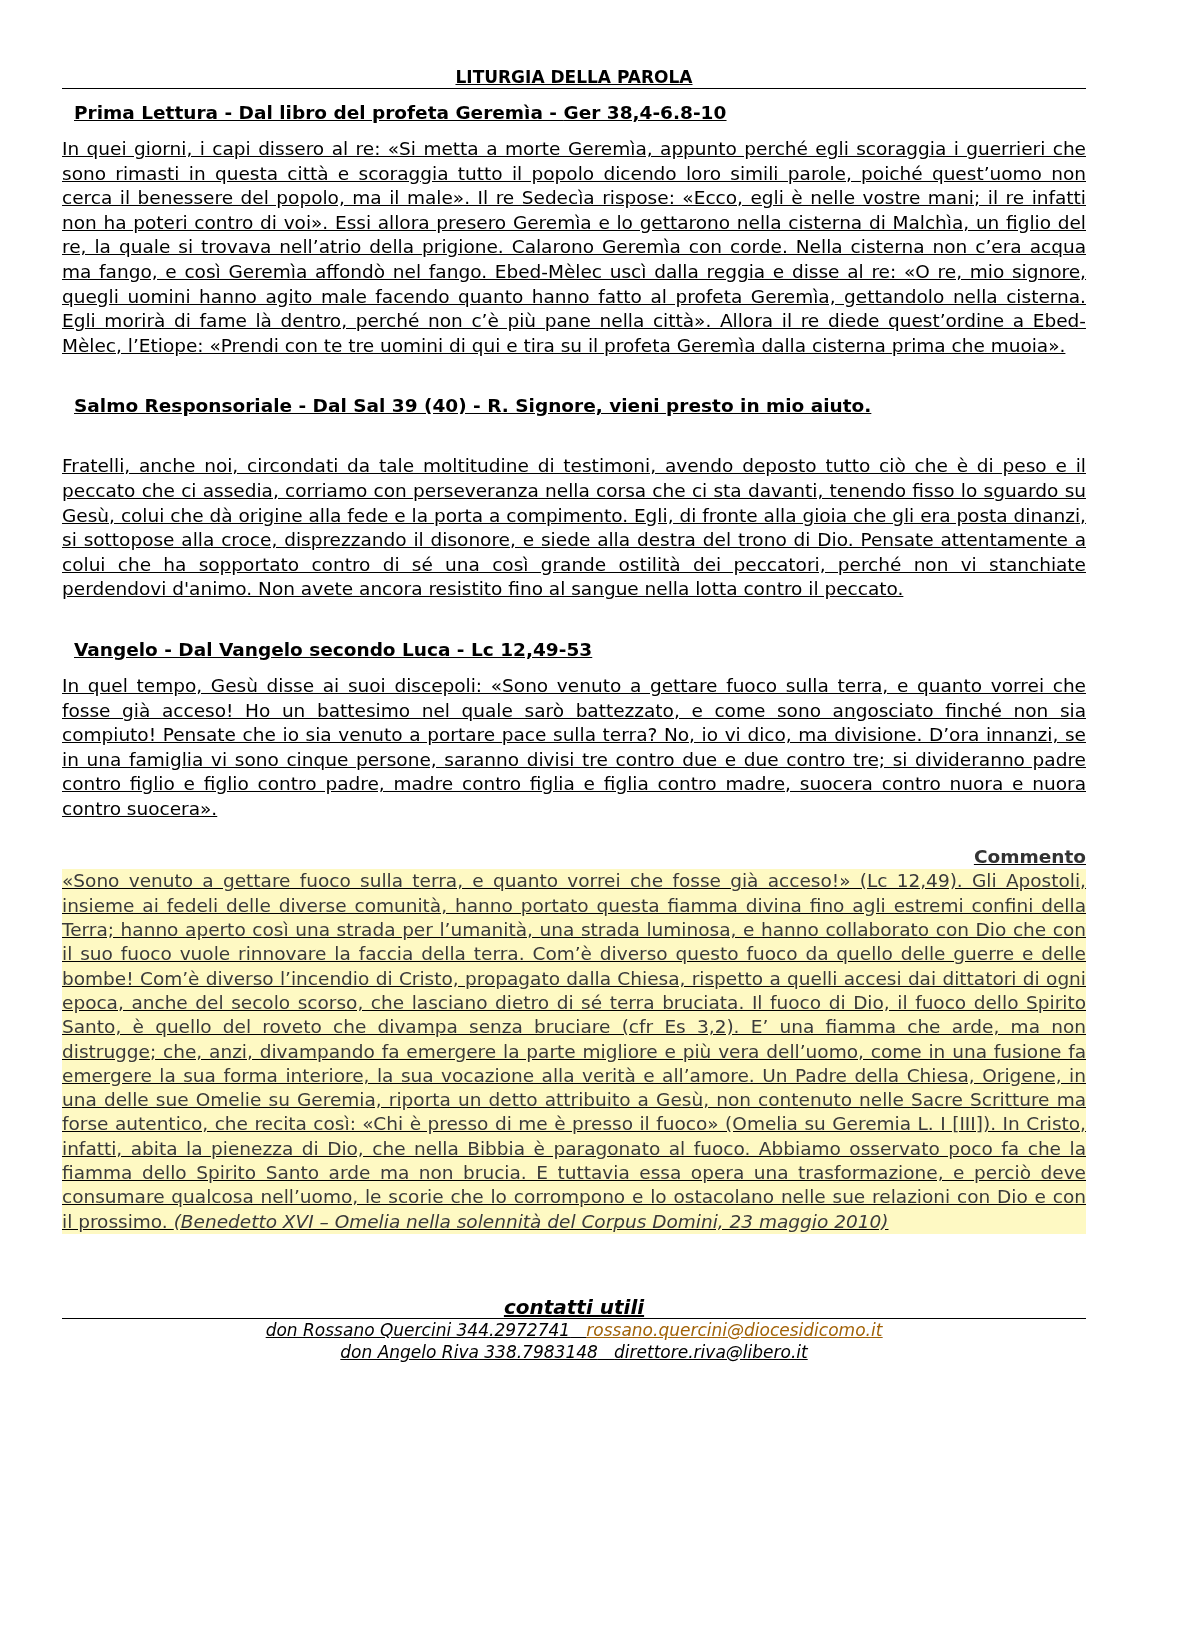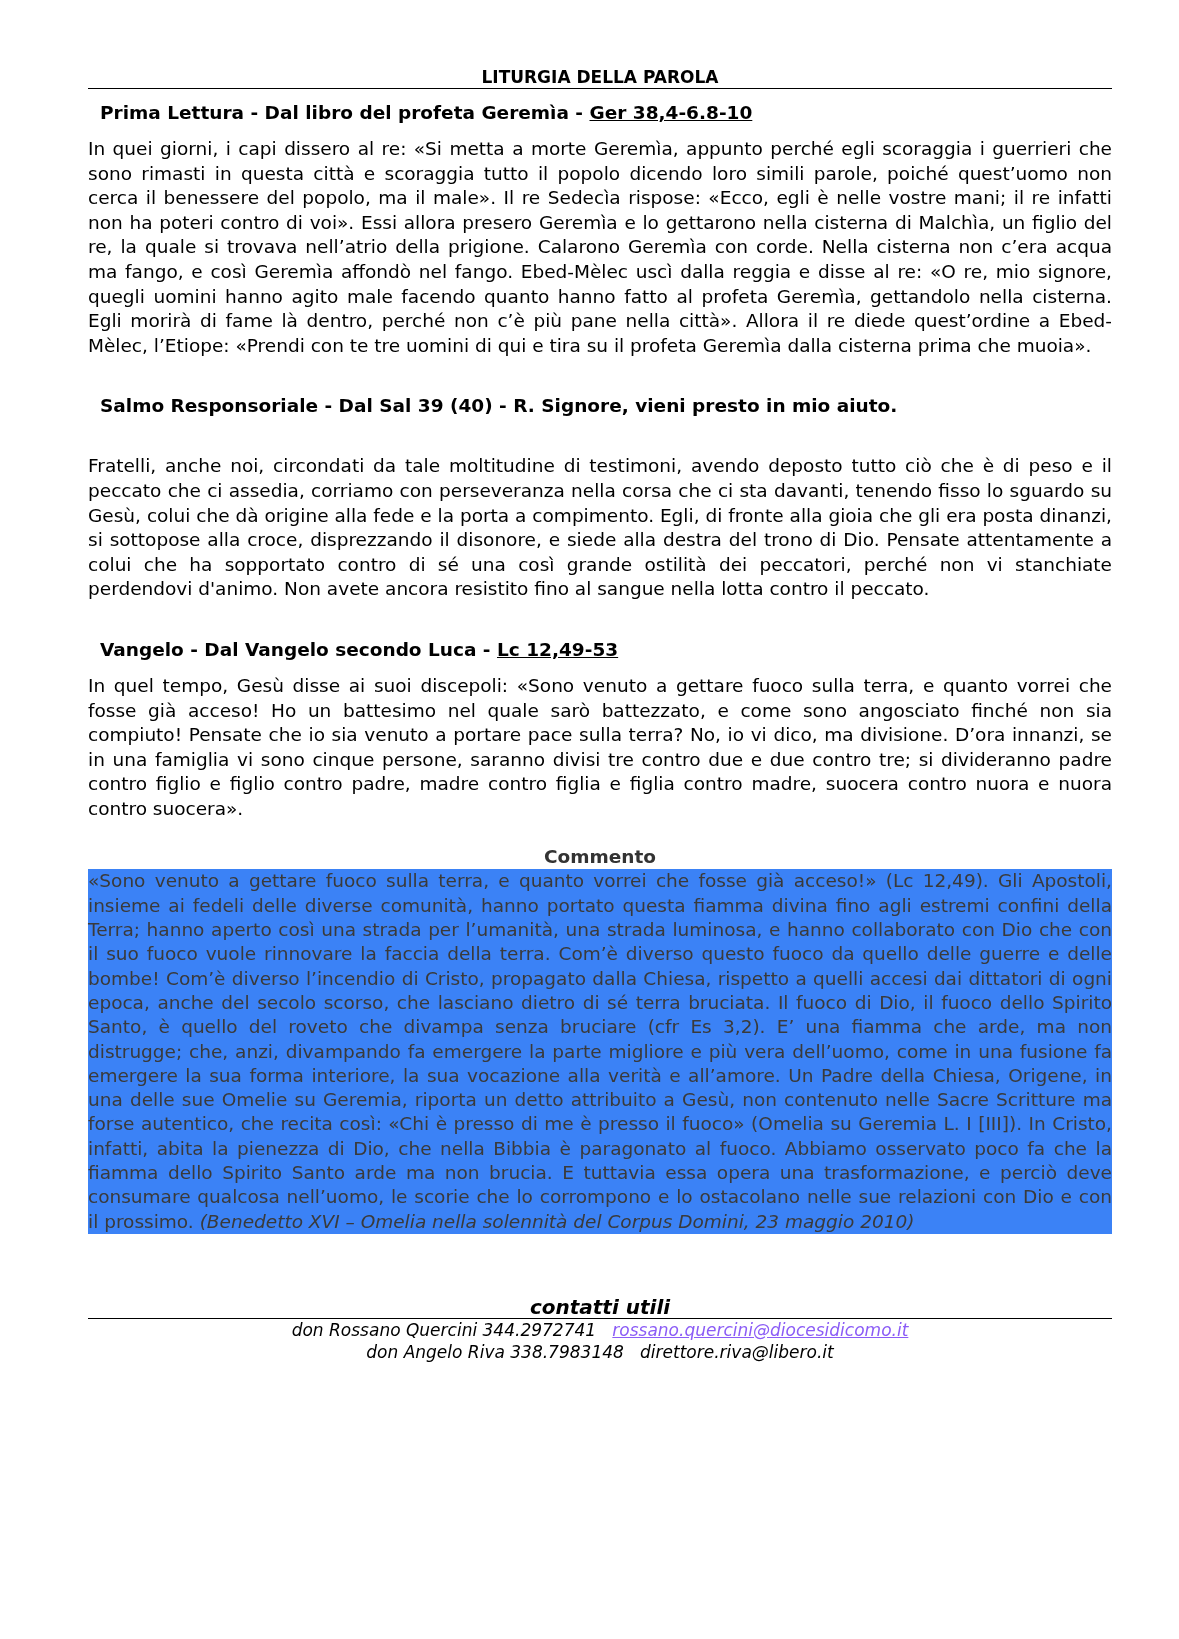--- a/index.html
+++ b/index.html
@@ -1,30 +1,30 @@
 <!DOCTYPE html>
 <html><head>
 <meta charset="utf-8">
 <style>
   html, body { margin: 0; padding: 0; background: #ffffff; }
   body { width: 1179px; height: 1639px; position: relative; overflow: hidden;
          font-family: "DejaVu Sans", sans-serif; color: #000; }
-  .page { position: absolute; left: 88px; top: 66px; width: 1024px; }
+  .page { position: absolute; left: 62px; top: 66px; width: 1024px; text-decoration: underline; }
   .title { text-align: center; font-weight: bold; font-size: 17px; line-height: 22px; }
   .rule { border: 0; border-top: 1px solid #000; margin: 0; }
   .sec-head { font-weight: bold; font-size: 18.5px; line-height: 24px; margin: 12px; }
   .ref { text-decoration: underline; }
   .body-text { font-size: 18.5px; line-height: 24.6px; text-align: justify; margin: 0; }
   .gap { height: 24px; }
-  .comm-title { text-align: center; font-weight: bold; font-size: 18.5px; line-height: 24px; color: #333; }
-  .comm-body { background: #3b82f6; color: #3a3a3a; font-size: 18.5px; line-height: 24.3px; text-align: justify; margin: 0; }
+  .comm-title { text-align: right; font-weight: bold; font-size: 18.5px; line-height: 24px; color: #333; }
+  .comm-body { background: #fef9c3; color: #3a3a3a; font-size: 18.5px; line-height: 24.3px; text-align: justify; margin: 0; }
   .comm-cite { font-style: italic; }
   .contacts-title { text-align: center; font-weight: bold; font-style: italic; font-size: 20px; line-height: 22px; margin-top: 62px; }
   .contact-line { text-align: center; font-style: italic; font-size: 17px; line-height: 22px; }
-  .email-link { color: #8b5cf6; text-decoration: underline; }
+  .email-link { color: #a16207; text-decoration: underline; }
 </style>
 </head>
 <body>
 
 <div class="page">
   <div class="title">LITURGIA DELLA PAROLA</div>
   <hr class="rule">
 
   <section>
     <p class="sec-head"><span>Prima Lettura - Dal libro del profeta Geremìa - </span><span class="ref">Ger 38,4-6.8-10</span></p>

